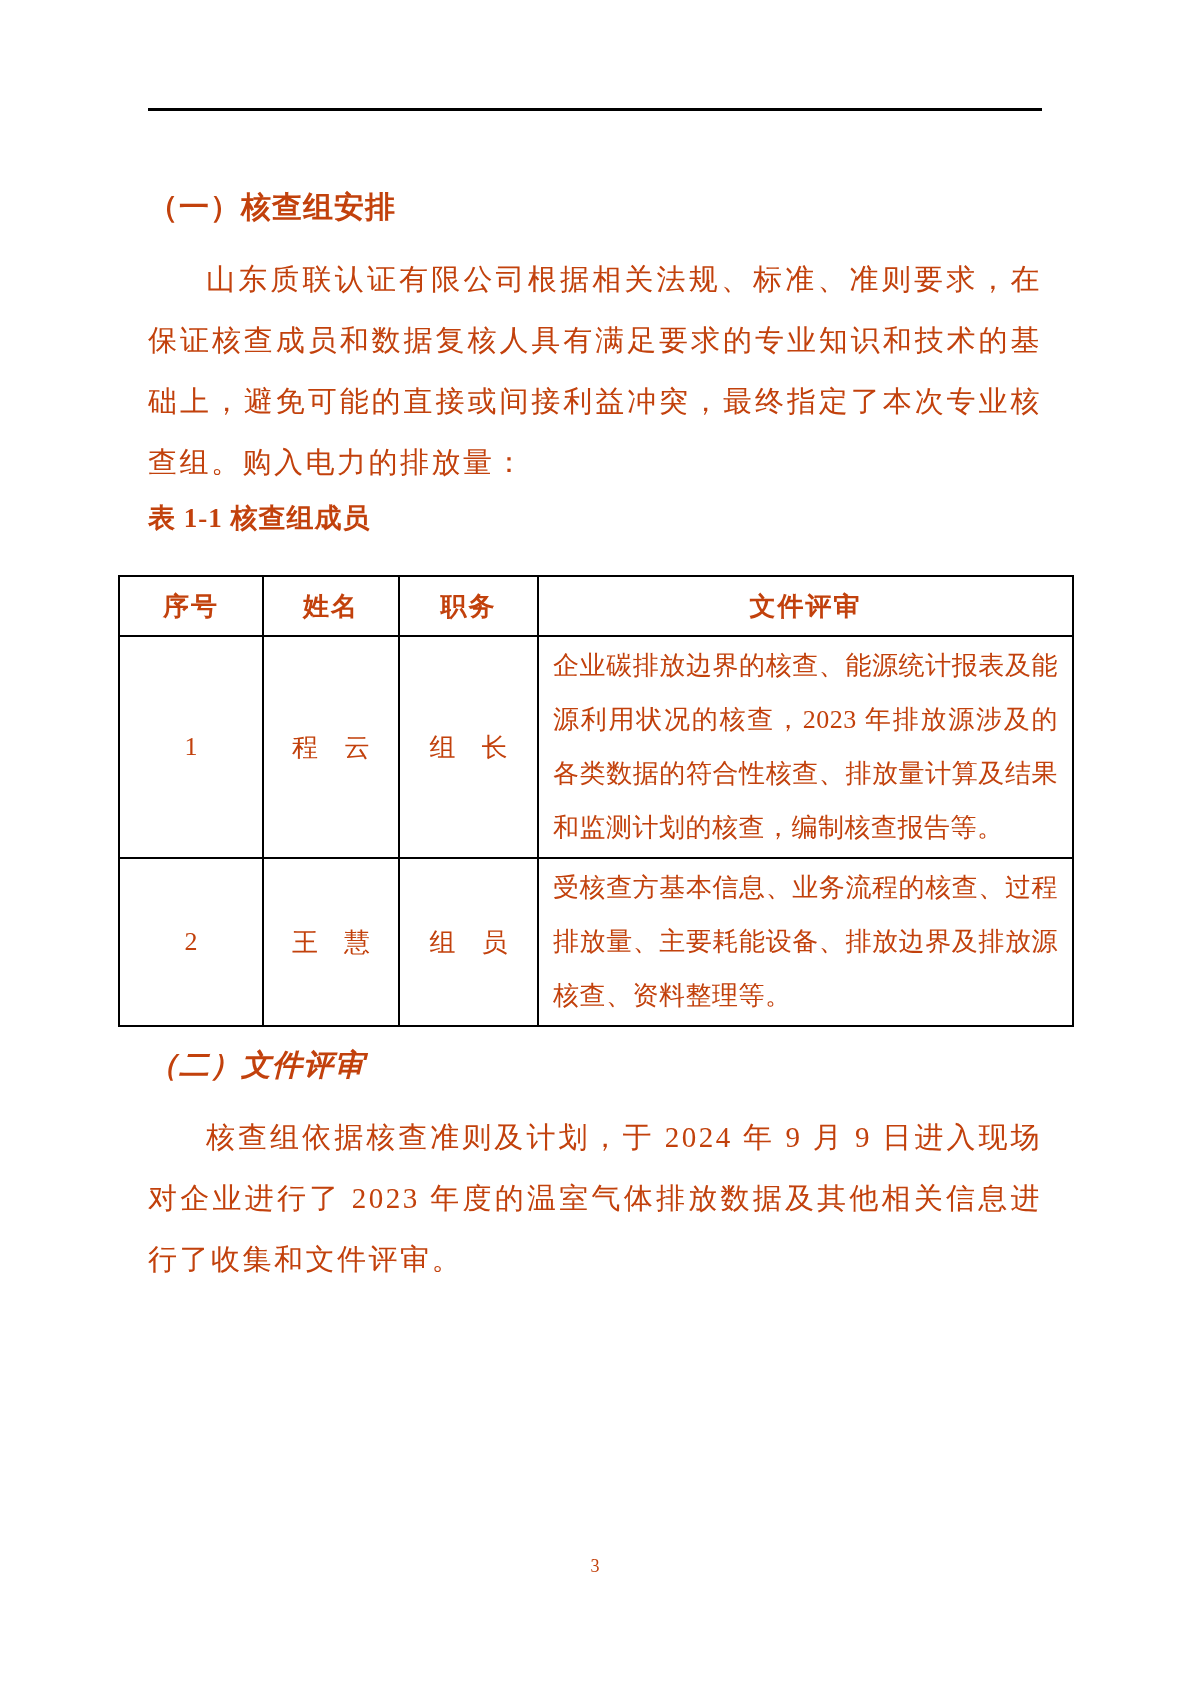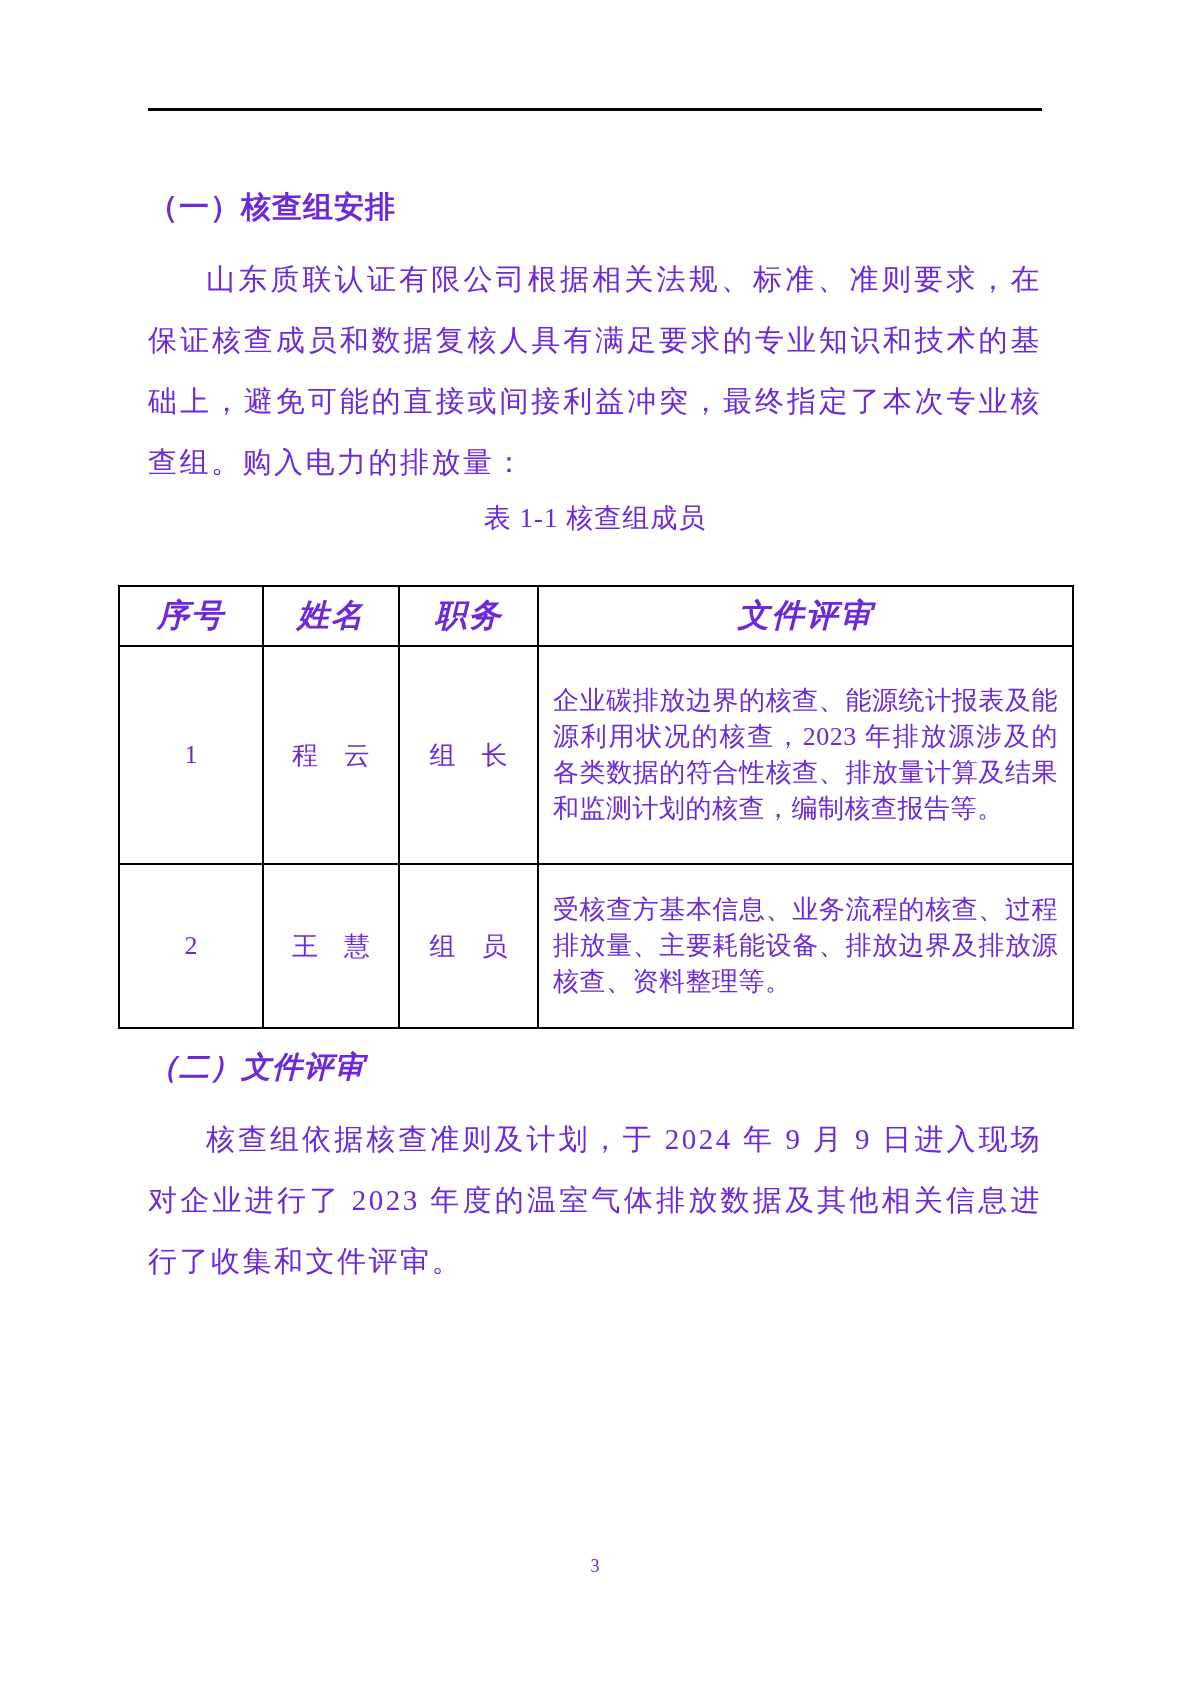--- a/index.html
+++ b/index.html
@@ -1,21 +1,21 @@
 <!DOCTYPE html>
 <html><head>
 <meta charset="utf-8">
 <style>
   html, body { margin: 0; padding: 0; background: #ffffff; }
   .page {
     position: relative;
     width: 1190px;
     height: 1683px;
     background: #ffffff;
-    color: #6d28d9;
+    color: #c2410c;
     font-family: "Liberation Serif", "DejaVu Serif", serif;
     overflow: hidden;
   }
   .header-rule {
     margin: 108px 148px 0 148px;
     height: 3px;
     background: #000000;
   }
   .content { padding: 0 148px; }
   h2.sec-heading {
@@ -29,52 +29,51 @@
   p.body-para {
     margin: 24px 0 0 0;
     font-size: 29px;
     line-height: 61px;
     letter-spacing: 2.5px;
     text-align: justify;
     text-indent: 2em;
   }
   p.body-para.tight { margin-top: 8px; }
   .table-caption {
-    margin: 4px 0 46px 0;
-    text-align: center;
+    margin: 4px 0 36px 0;
+    text-align: left;
     font-size: 27px;
     line-height: 42px;
-    font-weight: normal;
+    font-weight: bold;
     letter-spacing: 1px;
   }
   table.members {
     border-collapse: collapse;
     table-layout: fixed;
     margin-left: 118px;
     width: 954px;
     font-size: 26px;
   }
   table.members th, table.members td {
     border: 2px solid #000000;
     vertical-align: middle;
   }
   table.members th {
-    font-size: 32px;
+    font-size: 26px;
     font-weight: bold;
     text-align: center;
     letter-spacing: 2px;
     height: 56px;
-    font-style: italic;
   }
   tr.member-row-1 { height: 218px; }
   tr.member-row-2 { height: 164px; }
   td.cell-center { text-align: center; }
   td.cell-duty {
     text-align: justify;
-    line-height: 36px;
+    line-height: 54px;
     padding: 2px 14px;
     letter-spacing: 0.5px;
   }
   .page-number {
     position: absolute;
     top: 1556px;
     left: 0;
     right: 0;
     text-align: center;
     font-size: 18px;

